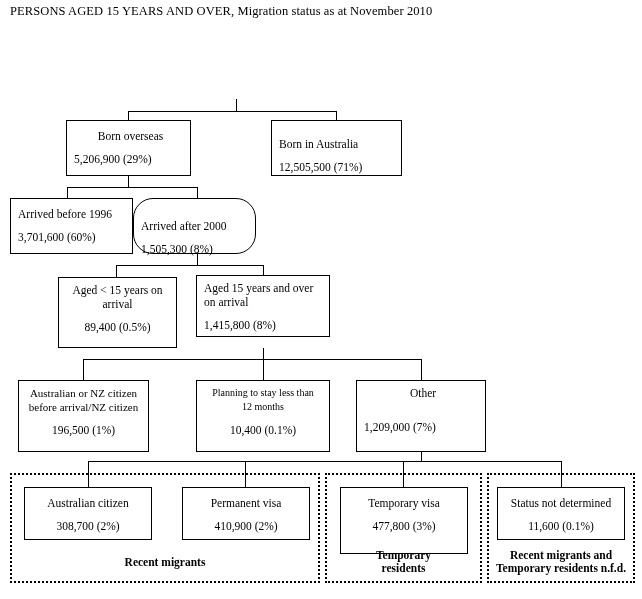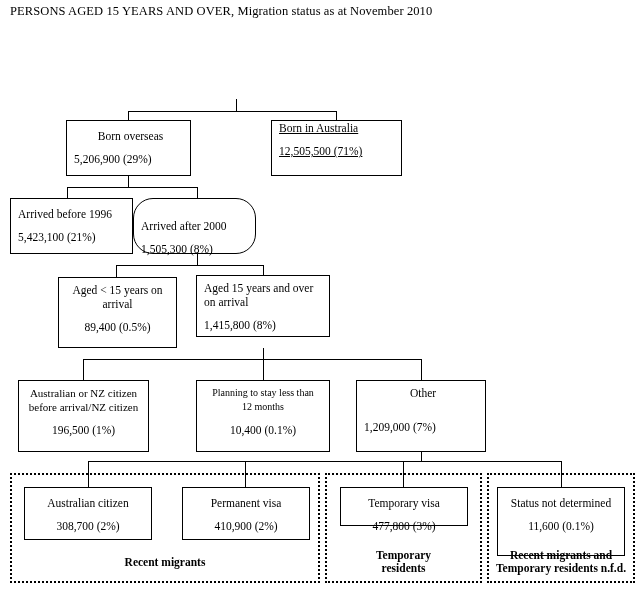--- a/index.html
+++ b/index.html
@@ -115,28 +115,28 @@
   <div class="line vline" style="left:245px; top:461px; height:26px;"></div>
   <div class="line vline" style="left:403px; top:461px; height:26px;"></div>
   <div class="line vline" style="left:561px; top:461px; height:26px;"></div>
 
 
   <div class="node left-align" style="left:66px; top:120px; width:125px; height:56px; padding-top:8px;">
     <span class="label" style="text-align:center;">Born overseas</span>
     <span class="value" style="text-align:left;">5,206,900 (29%)</span>
   </div>
 
-  <div class="node left-align" style="left:271px; top:120px; width:131px; height:56px; padding-top:0;text-decoration:underline;">
+  <div class="node left-align" style="left:271px; top:120px; width:131px; height:56px; padding-top:16px;">
     <span class="label" style="text-align:left;">Born in Australia</span>
     <span class="value" style="text-align:left;">12,505,500 (71%)</span>
   </div>
 
   <div class="node left-align" style="left:10px; top:198px; width:123px; height:56px; padding-top:8px;">
     <span class="label" style="text-align:left;">Arrived before 1996</span>
-    <span class="value" style="text-align:left;">5,423,100 (21%)</span>
+    <span class="value" style="text-align:left;">3,701,600 (60%)</span>
   </div>
 
   <div class="node left-align" style="left:133px; top:198px; width:123px; height:56px; padding-top:20px;border-radius:20px;">
     <span class="label" style="text-align:left;">Arrived after 2000</span>
     <span class="value" style="text-align:left;">1,505,300 (8%)</span>
   </div>
 
   <div class="node" style="left:58px; top:277px; width:119px; height:71px;">
     <span class="label">Aged &lt; 15 years on
 arrival</span>
@@ -169,26 +169,26 @@
   <div class="node" style="left:24px; top:487px; width:128px; height:53px; padding-top:8px;text-align:center;">
     <span class="label">Australian citizen</span>
     <span class="value">308,700 (2%)</span>
   </div>
 
   <div class="node" style="left:182px; top:487px; width:128px; height:53px; padding-top:8px;">
     <span class="label">Permanent visa</span>
     <span class="value">410,900 (2%)</span>
   </div>
 
-  <div class="node" style="left:340px; top:487px; width:128px; height:39px; padding-top:8px;">
+  <div class="node" style="left:340px; top:487px; width:128px; height:67px; padding-top:8px;">
     <span class="label">Temporary visa</span>
     <span class="value">477,800 (3%)</span>
   </div>
 
-  <div class="node" style="left:497px; top:487px; width:128px; height:69px; padding-top:8px;">
+  <div class="node" style="left:497px; top:487px; width:128px; height:53px; padding-top:8px;">
     <span class="label">Status not determined</span>
     <span class="value">11,600 (0.1%)</span>
   </div>
 
   <div class="group-label" style="left:10px; top:556px; width:310px;">Recent migrants</div>
   <div class="group-label" style="left:325px; top:549px; width:157px;">Temporary
 residents</div>
   <div class="group-label" style="left:485px; top:549px; width:152px;">Recent migrants and
 Temporary residents n.f.d.</div>
 

